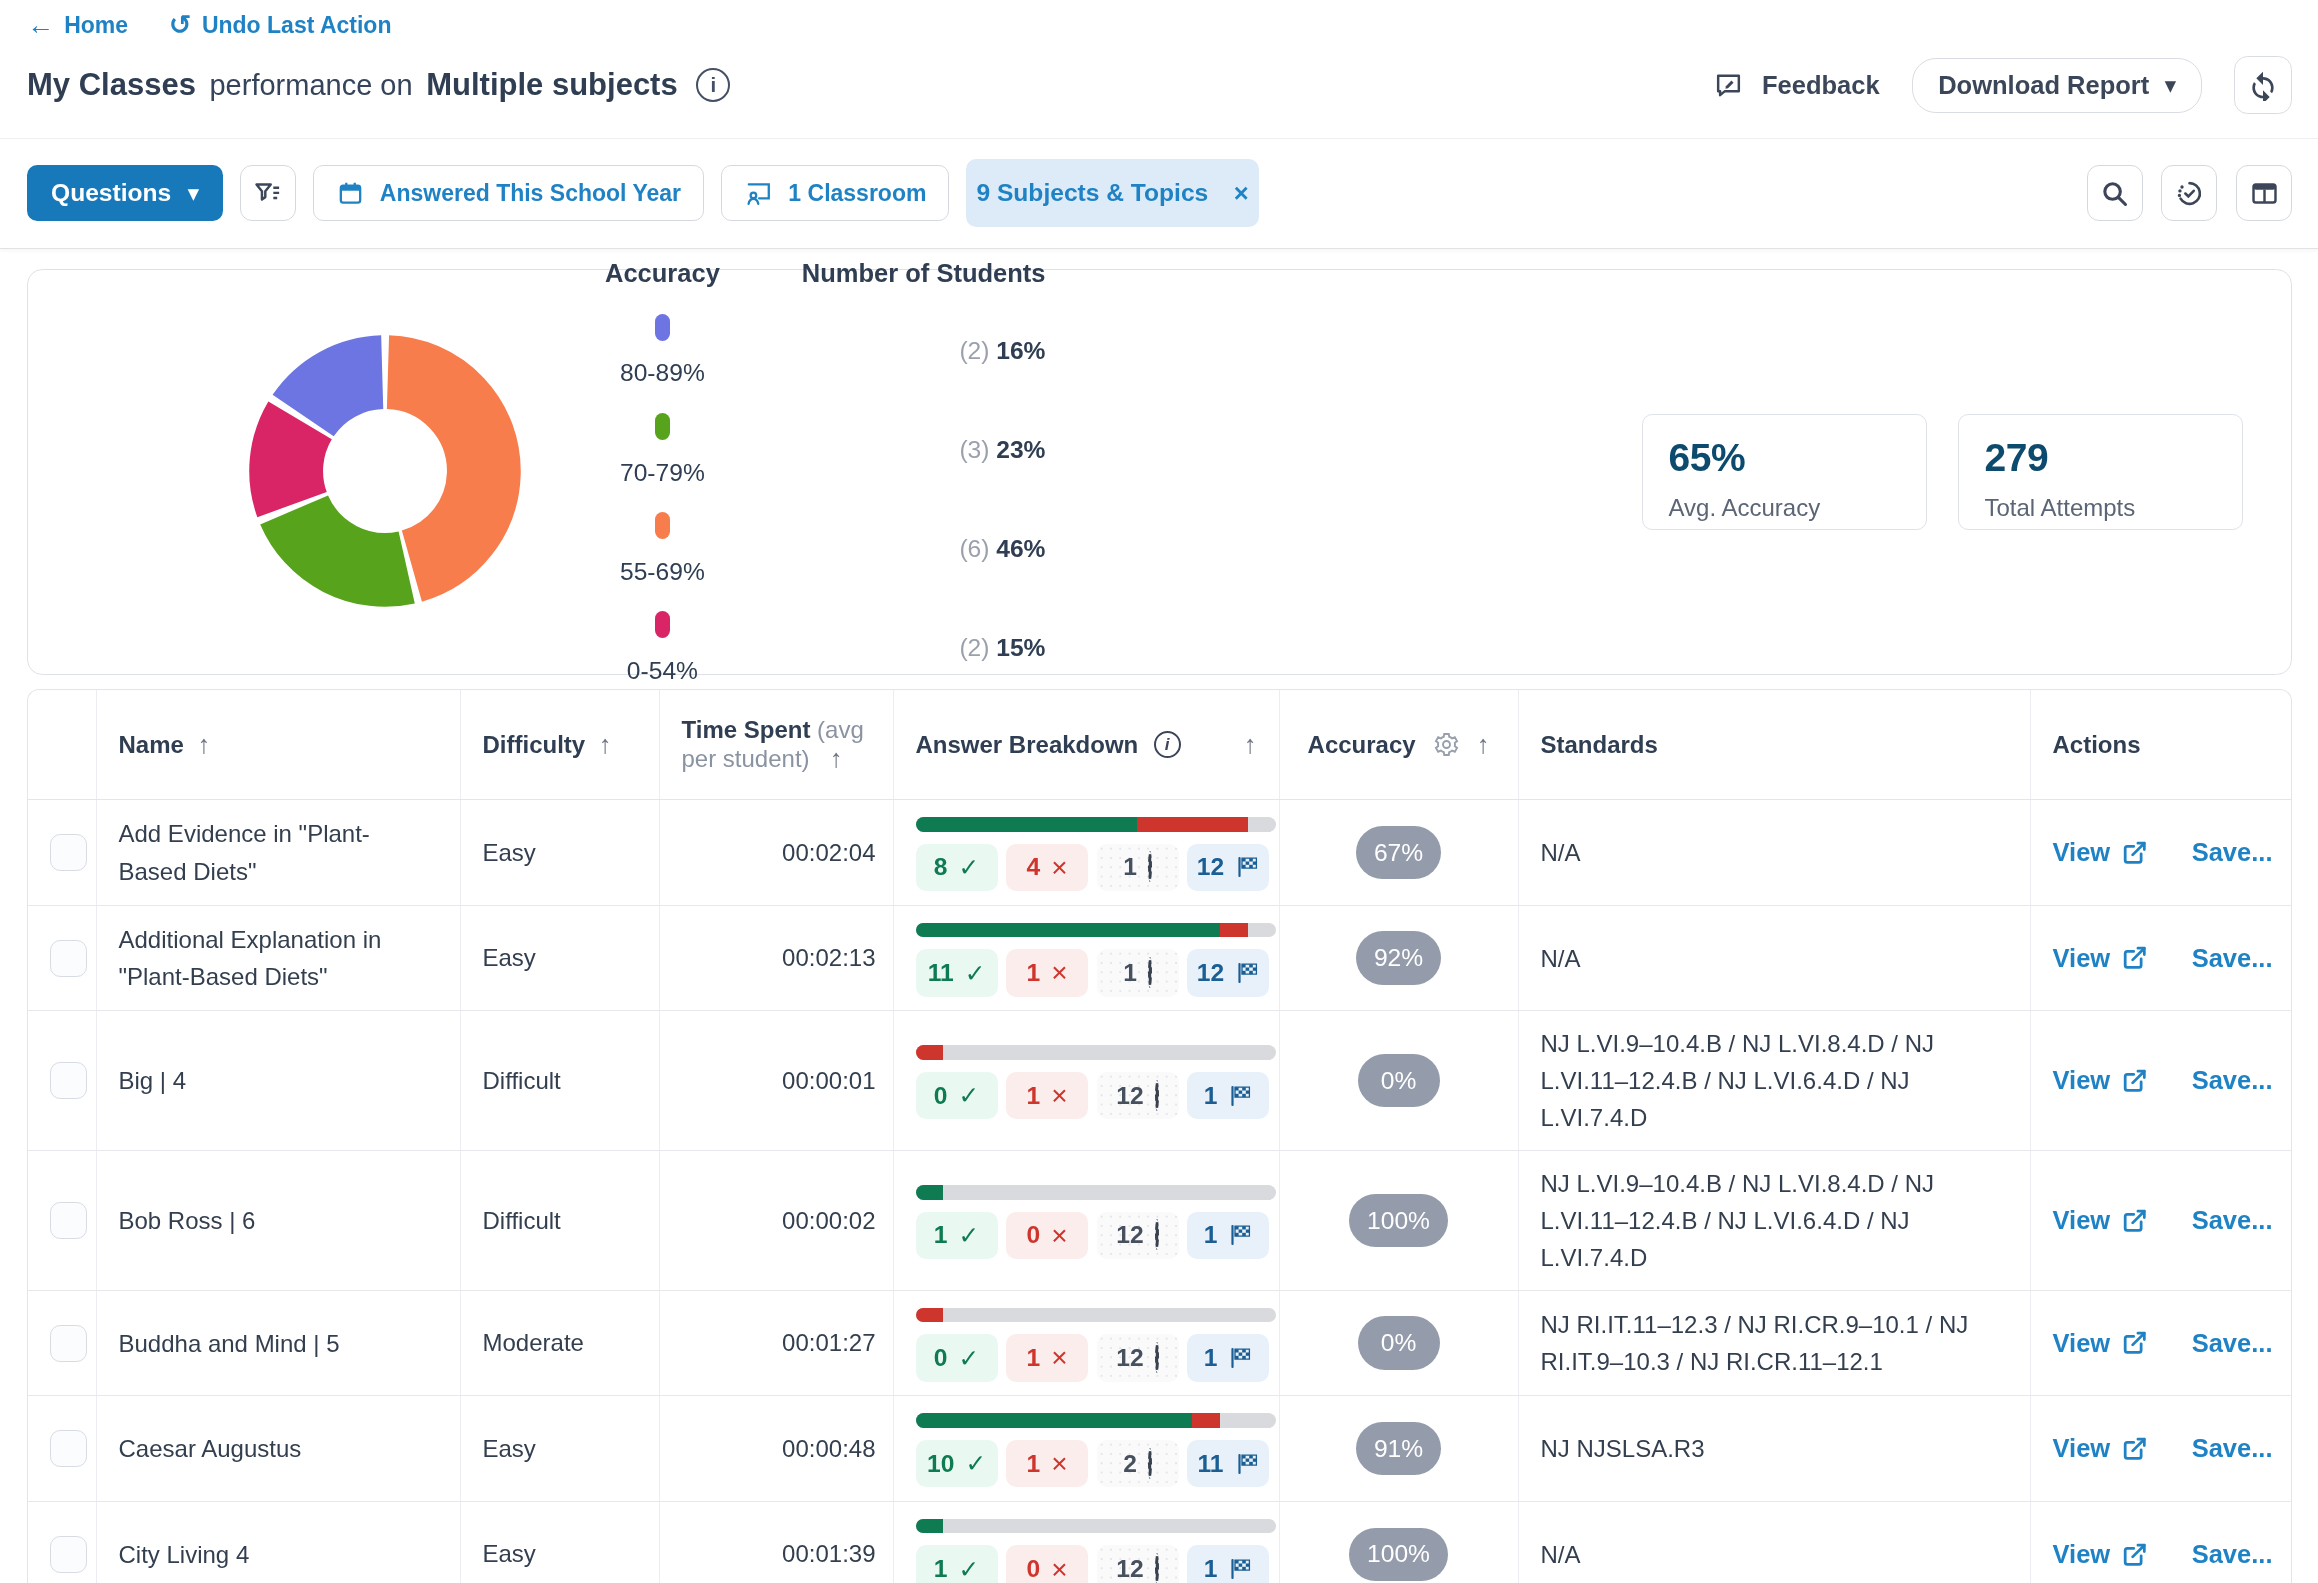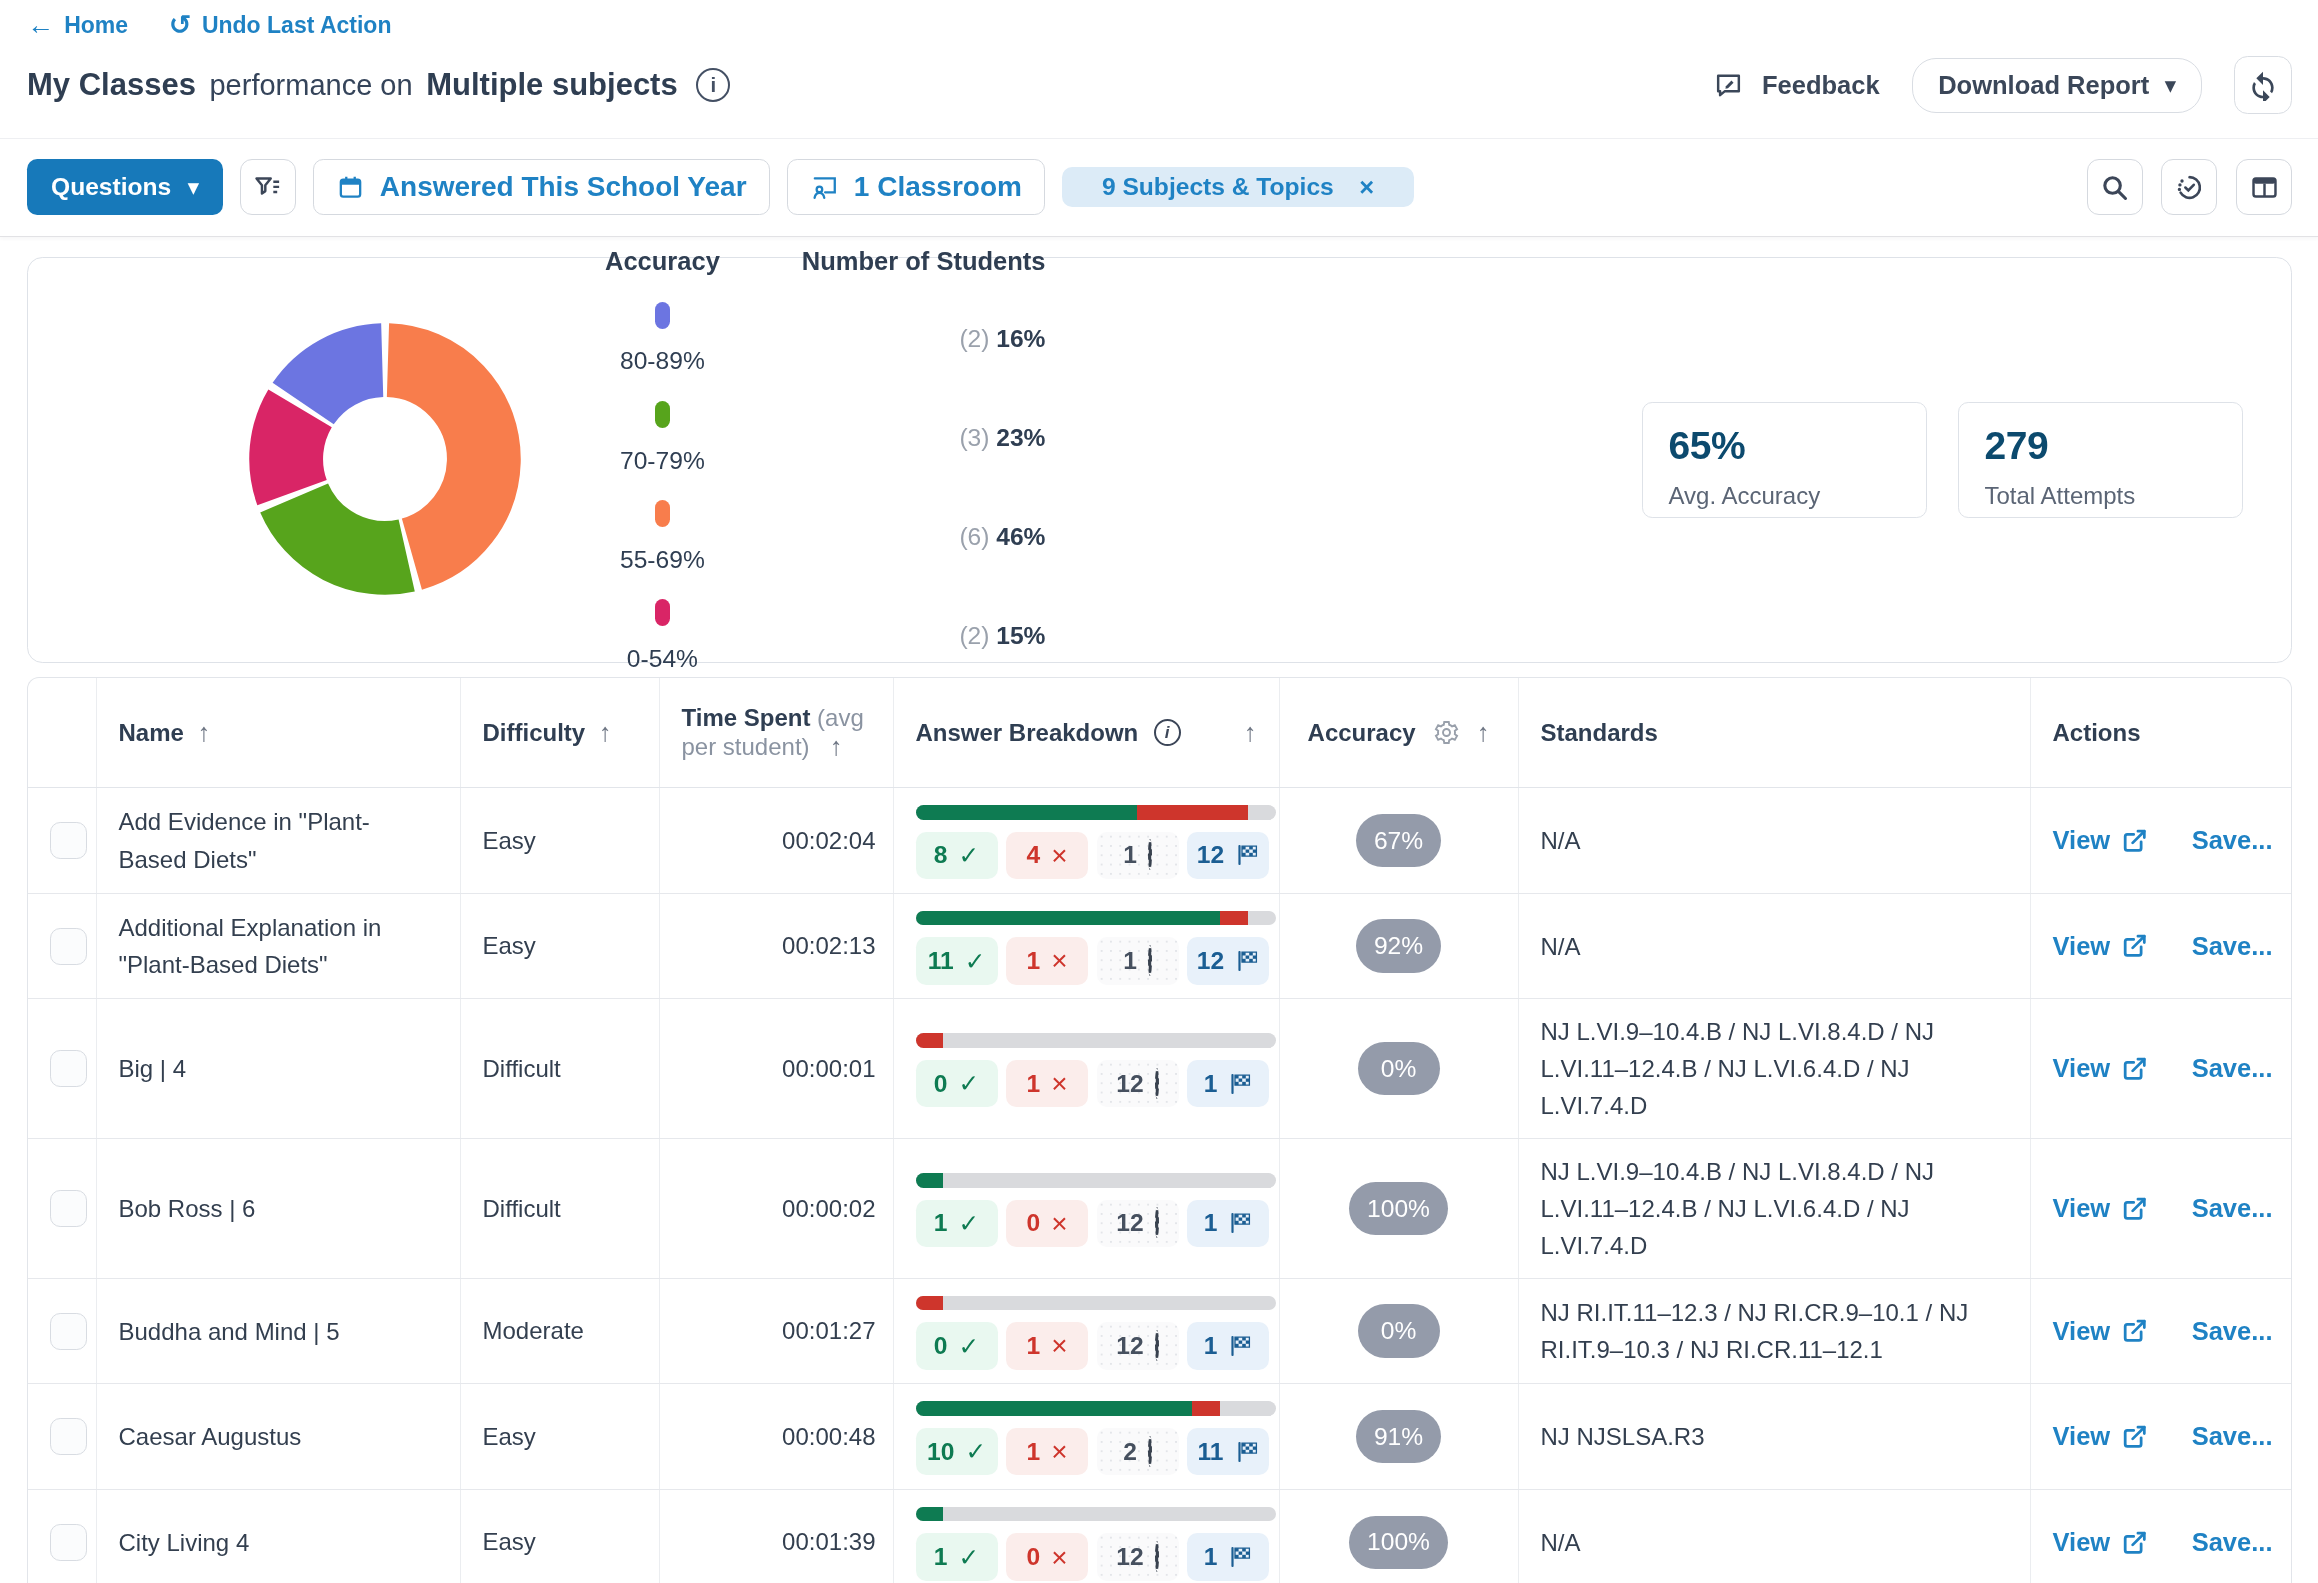--- a/index.html
+++ b/index.html
@@ -33,22 +33,22 @@
     display:flex; align-items:center; justify-content:center; }
 
   
   .filterbar { display:flex; align-items:center; gap:17px; padding:20.4px 27px;
     border-bottom:0.8px solid #E2E2E5; box-shadow:0 2.5px 3.4px rgba(40,50,70,.04); }
   .btn-primary { background:#1779BA; color:#fff; font-weight:700; font-size:24.6px; border-radius:10.2px;
     padding:0 24px; height:56px; display:flex; align-items:center; gap:17px; border:none; }
   .sqbtn { width:56px; height:56px; border:0.8px solid #D5D9DF; border-radius:12px; background:#fff;
     display:flex; align-items:center; justify-content:center; }
   .chip-outline { height:56px; border:0.8px solid #D5D9DF; border-radius:10.2px; background:#fff; padding:0 22px;
-    color:#1F82C4; font-size:28px; font-weight:600; display:flex; align-items:center; gap:15.3px; }
-  .chip-filled { height:40px; background:#DCEBF7; border-radius:10.2px; padding:0 40px;
+    color:#1F82C4; font-size:23px; font-weight:600; display:flex; align-items:center; gap:15.3px; }
+  .chip-filled { height:68px; background:#DCEBF7; border-radius:10.2px; padding:0 10px;
     color:#1F82C4; font-size:24.6px; font-weight:600; display:flex; align-items:center; gap:25.5px; }
   .chip-x { font-size:25.5px; font-weight:700; color:#1F82C4; line-height:1; }
   .filterbar-right { margin-left:auto; display:flex; gap:18.7px; }
 
   
   .summary-card { margin:20.4px 27px 13.6px; border:0.8px solid #DEE2E8; border-radius:15.3px;
     height:406px; display:flex; align-items:center; }
   .donut-wrap { margin-left:217px; width:282px; height:282px; }
   .legend { margin-left:78px; display:grid; grid-template-columns:auto auto; column-gap:82px; row-gap:25.5px;
     font-size:24.6px; align-items:center; }

